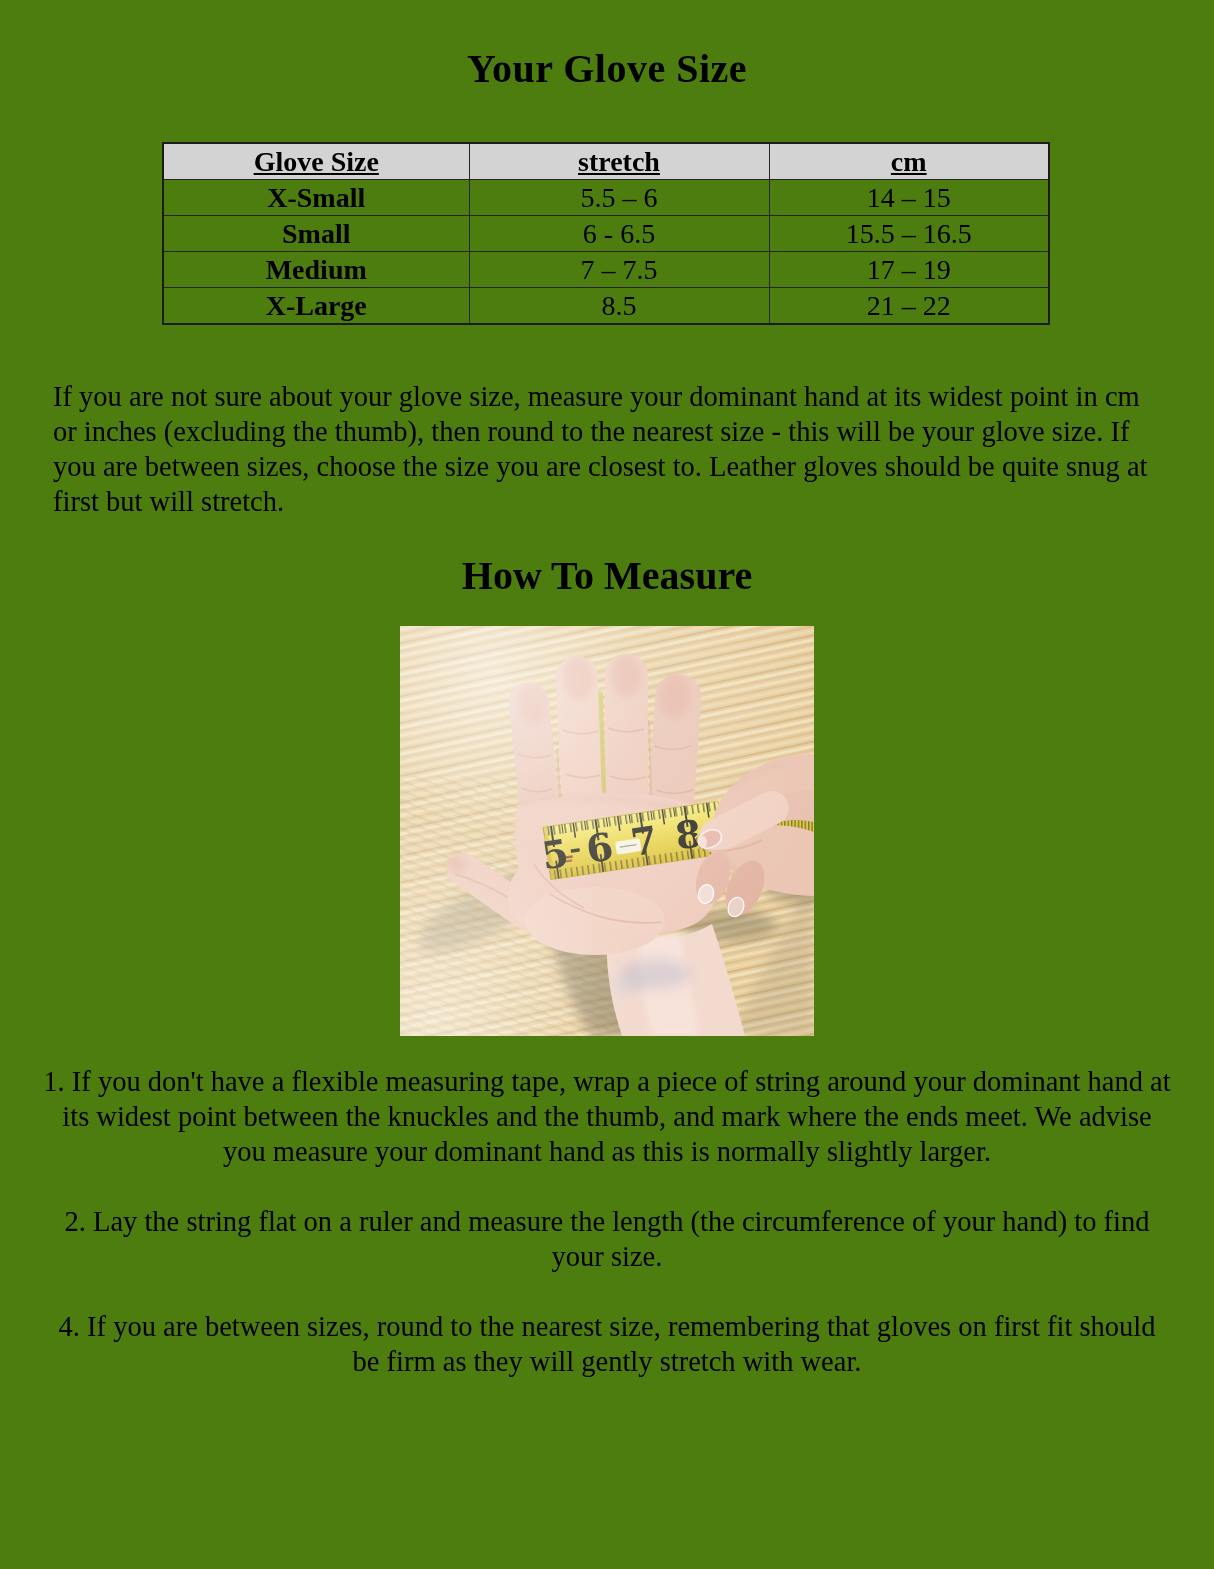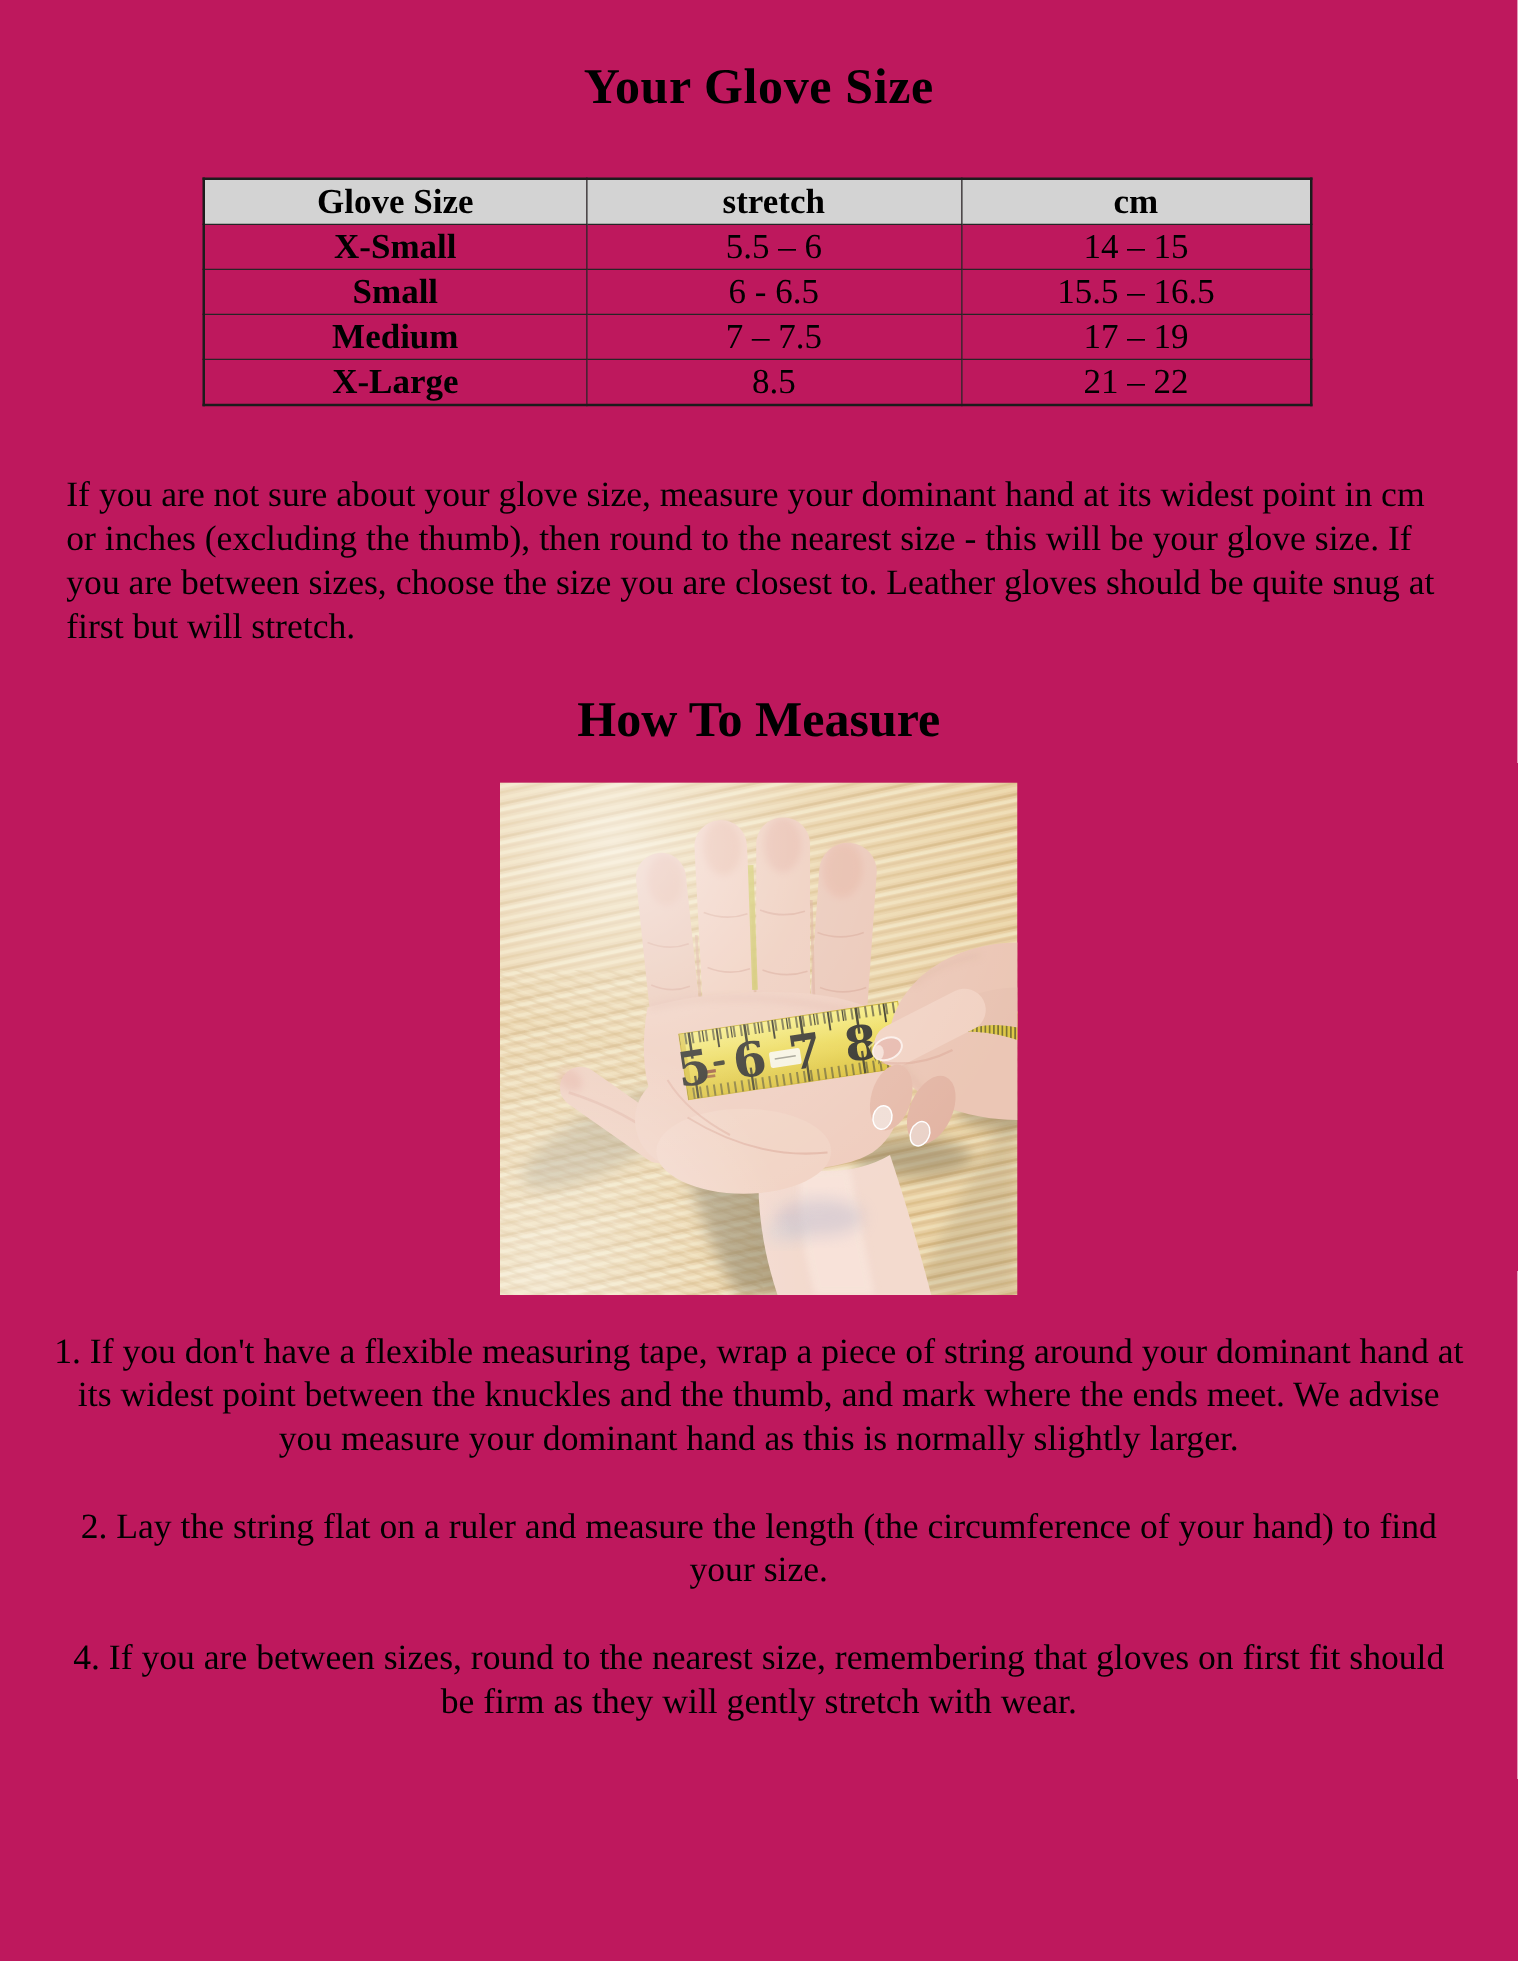--- a/index.html
+++ b/index.html
@@ -1,23 +1,23 @@
 <!DOCTYPE html>
 <html><head>
 <meta charset="utf-8">
 <style>
   html,body{margin:0;padding:0;background:#ffffff;}
   body{width:1214px;font-family:"Liberation Serif", serif;color:#000;}
-  .page{position:relative;width:1214px;height:1569px;background:#be185d;overflow:hidden;}
+  .page{position:relative;width:1214px;height:1569px;background:#4d7c0f;overflow:hidden;}
 
   .doc-title{margin:46px 0 0 0;text-align:center;font-size:40px;line-height:46px;font-weight:bold;letter-spacing:0.5px;}
 
   table.size-table{border-collapse:collapse;table-layout:fixed;margin:50px 0 0 162px;width:886px;border:2.5px solid #1c1c1c;}
   .size-table th,.size-table td{border:1.8px solid #262626;text-align:center;vertical-align:middle;height:35px;padding:0;font-size:28px;line-height:1.05;}
-  .size-table thead th{font-weight:bold;}
+  .size-table thead th{font-weight:bold;text-decoration:underline;}
   .size-table td.size-col{font-weight:bold;}
   .size-table col.c1{width:306px}.size-table col.c2{width:300px}.size-table col.c3{width:280px}
 
   .intro{width:1108px;margin:54px auto 0;text-align:left;font-size:28.5px;line-height:35px;}
 
   .section-title{margin:34px 0 0 0;text-align:center;font-size:40px;line-height:46px;font-weight:bold;}
 
   .photo-wrap{width:414px;height:410px;margin:27px auto 0;}
   .photo-wrap svg{display:block;}
 

